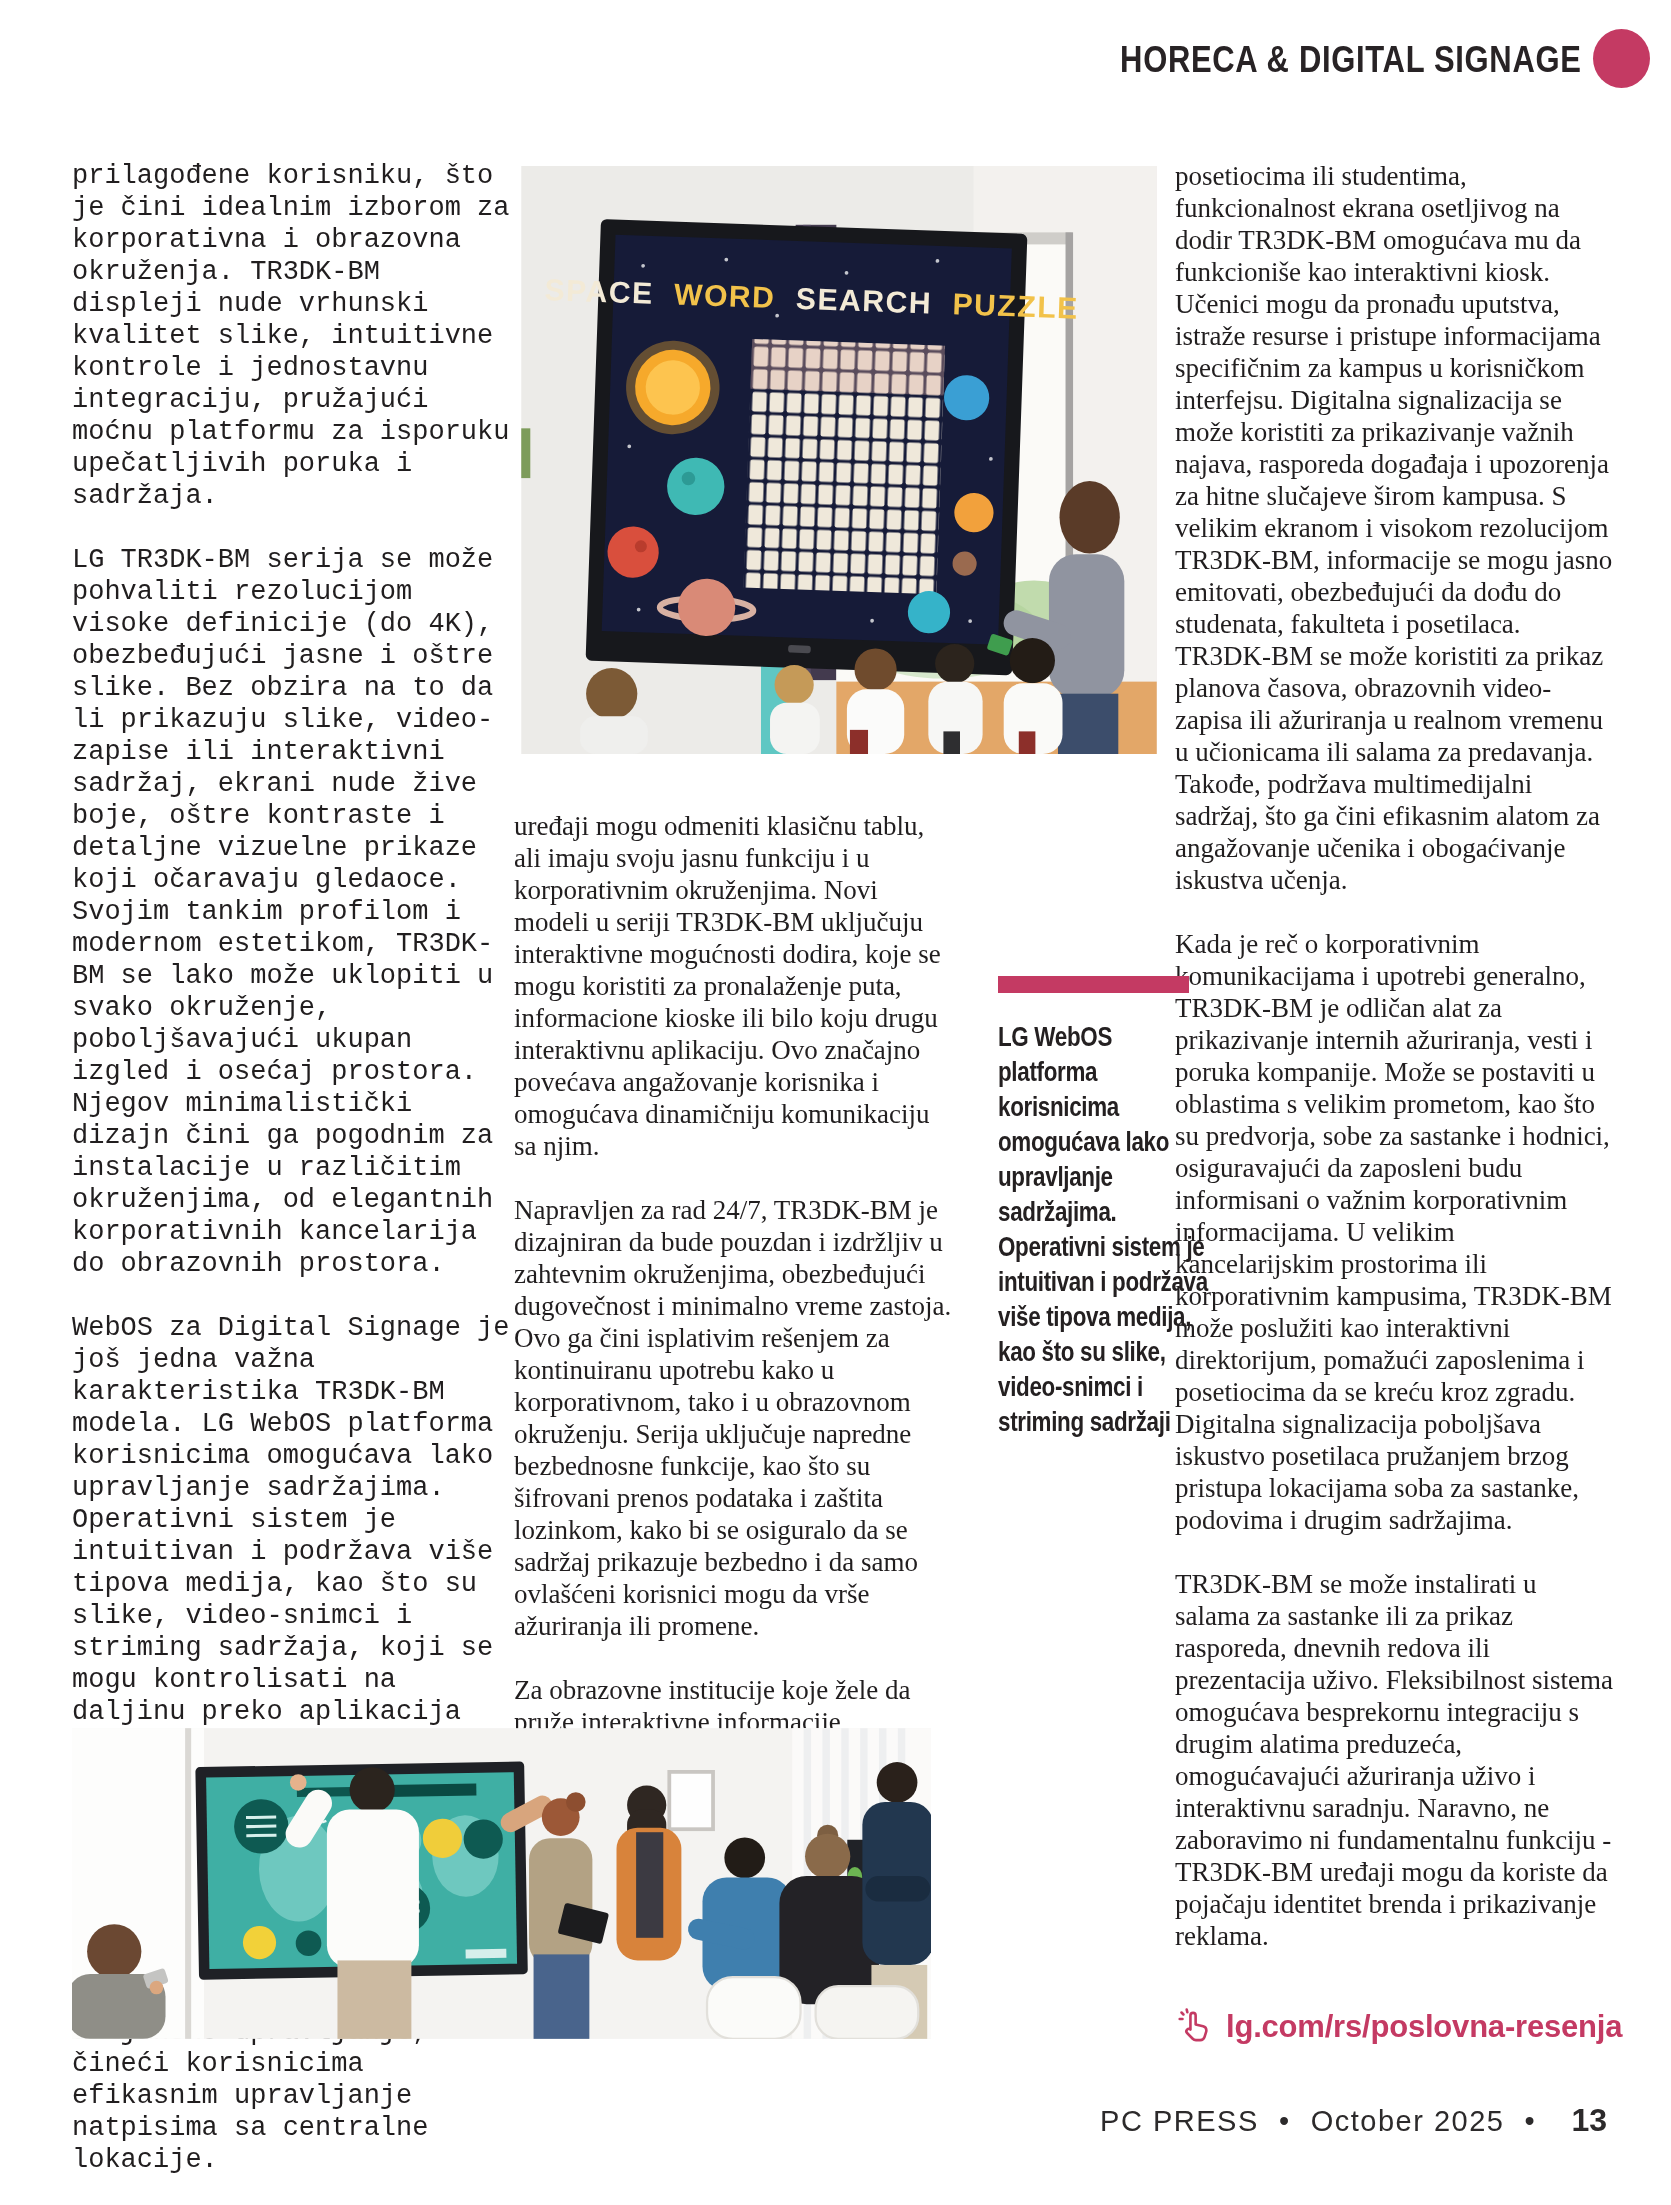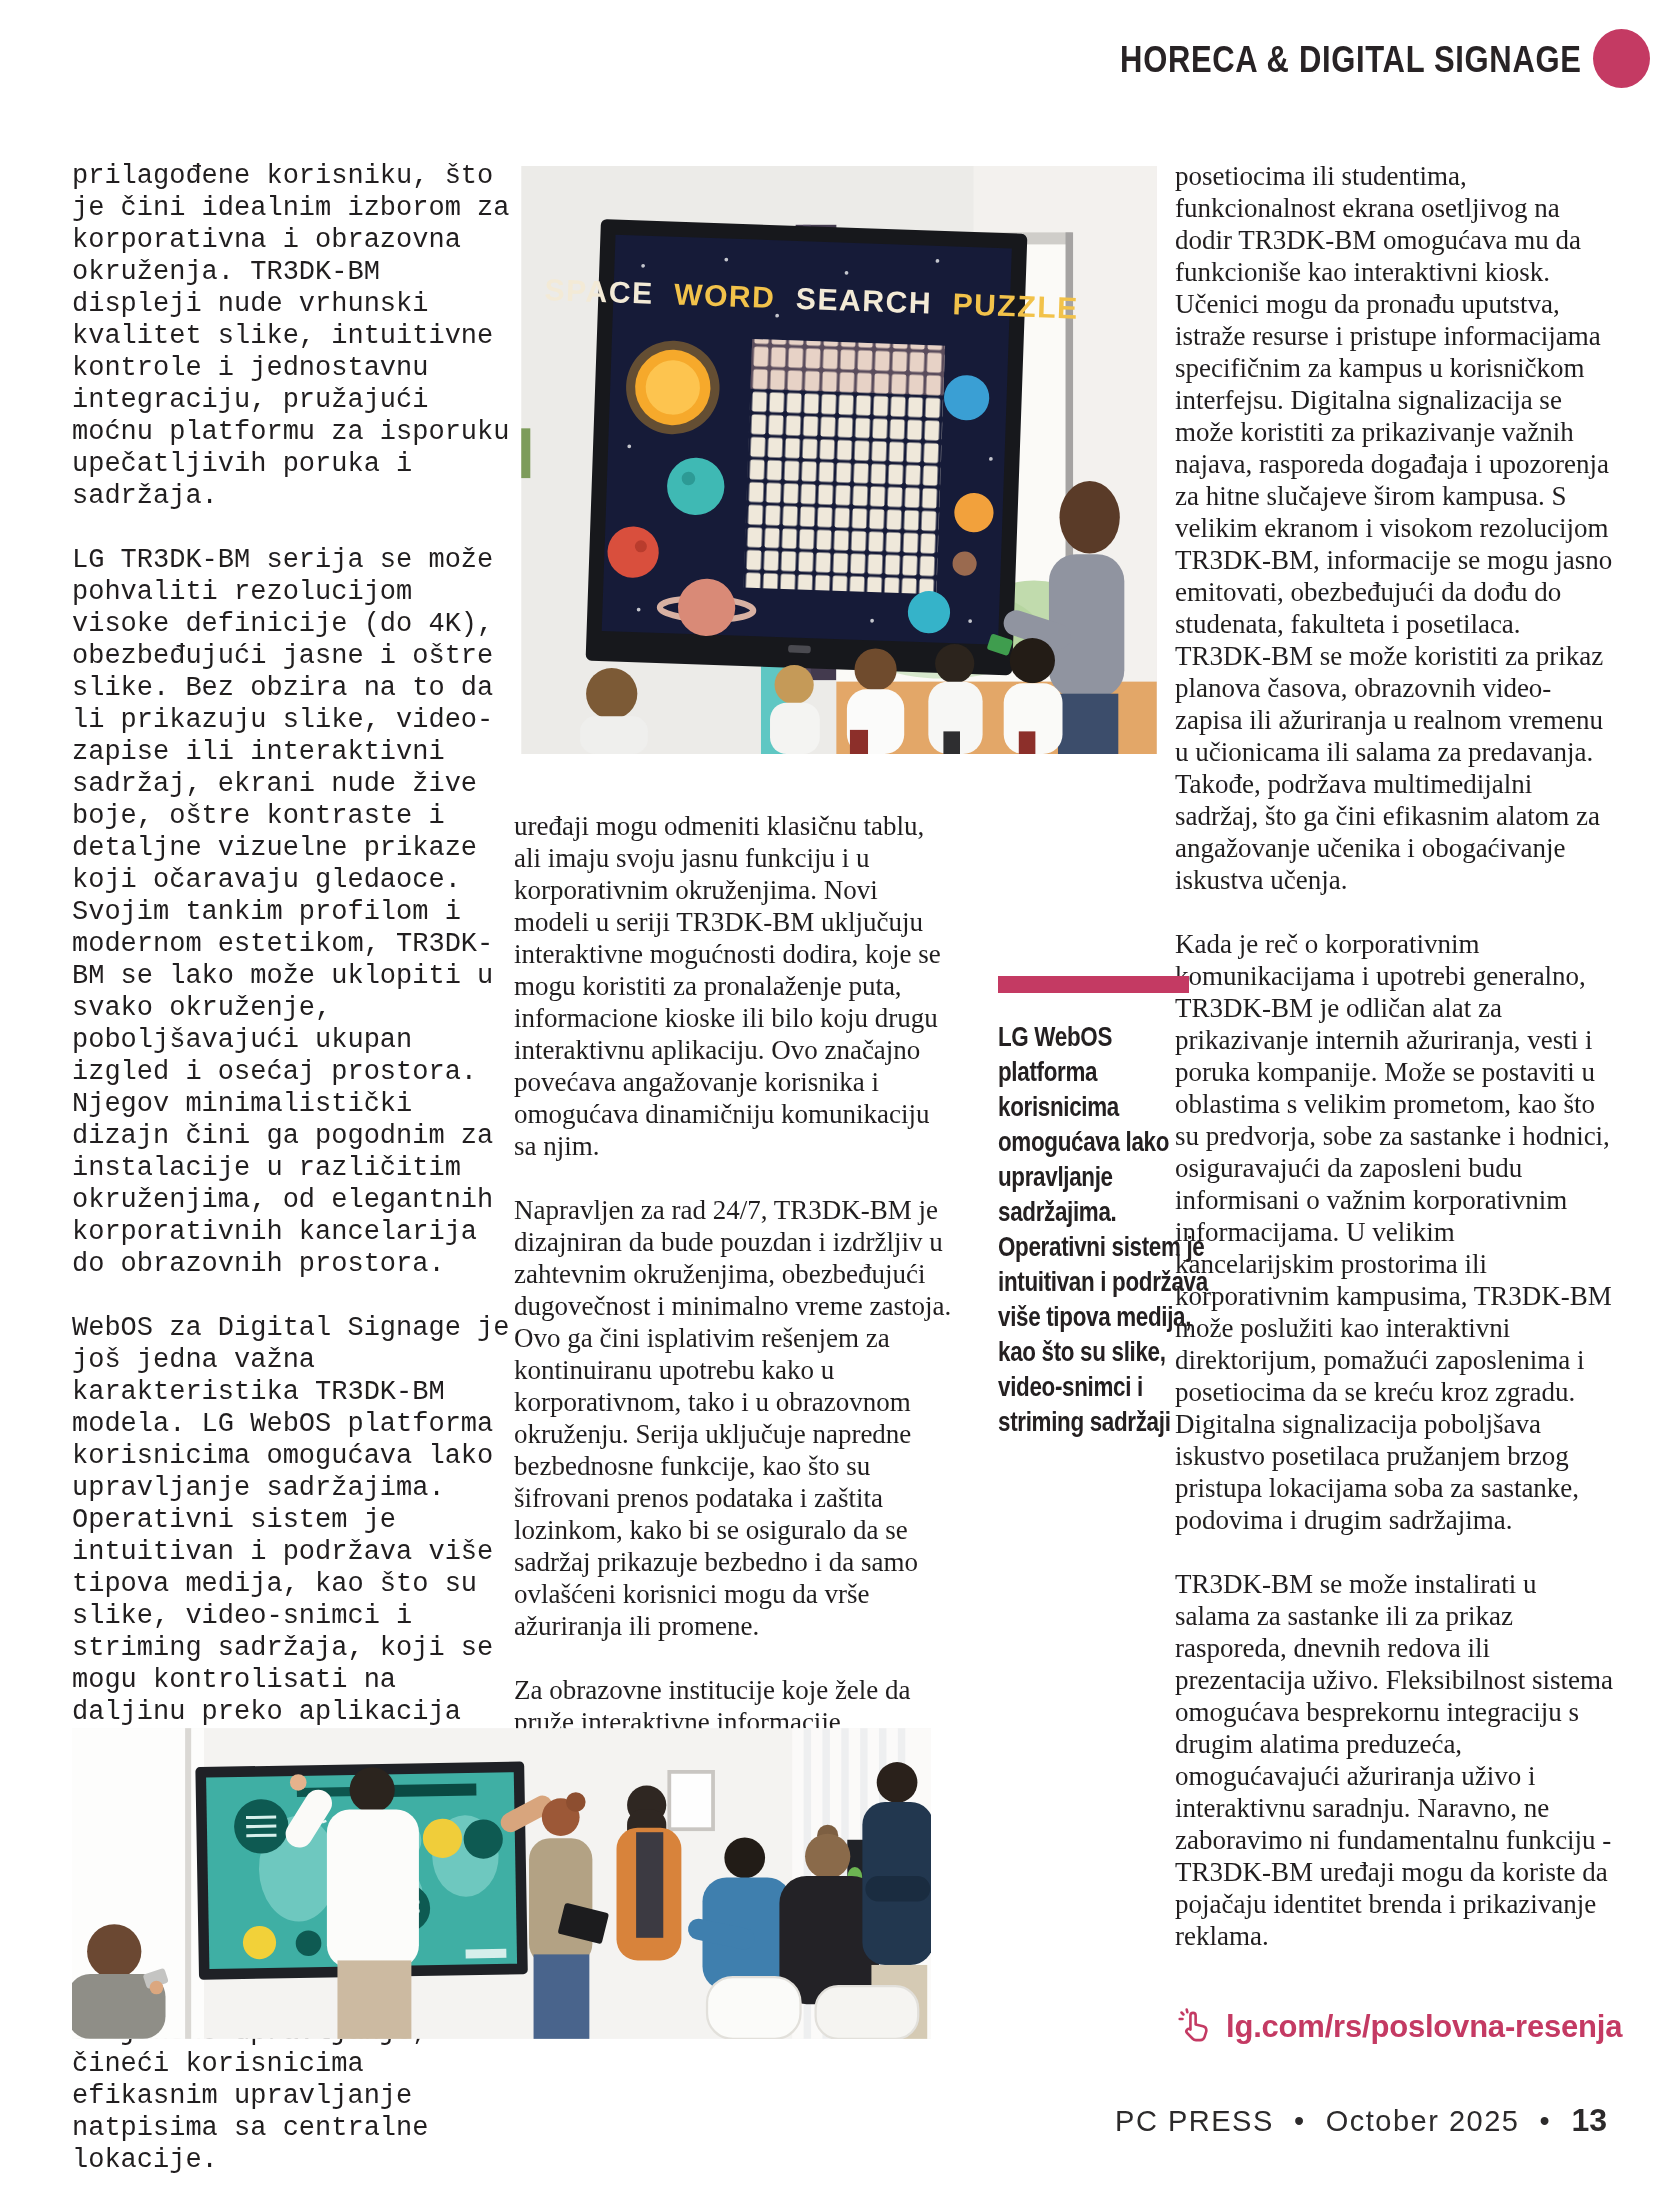--- a/index.html
+++ b/index.html
@@ -38,21 +38,21 @@
   #link-row { position:absolute; left:1175px; top:2007px; display:flex; align-items:center; gap:12px;
     cursor:pointer; }
   #link-row svg { width:39px; height:39px; color:var(--accent); }
   .link-text { font-family:"Liberation Sans", sans-serif; font-weight:700; font-size:31px;
     color:var(--accent); letter-spacing:-0.2px; }
 
   
   #footer { position:absolute; right:64px; top:2102px; font-family:"Liberation Sans", sans-serif;
     font-size:29px; color:#2c2a2b; letter-spacing:1.5px; white-space:nowrap; }
   #footer .sep { margin:0 10.6px; }
-  #footer .pageno { font-weight:700; font-size:32px; letter-spacing:0; }
+  #footer .pageno { font-weight:700; font-size:32px; letter-spacing:0;margin-left:15px; }
 </style>
 </head>
 <body>
 
 <div class="page">
 
   <div class="header-title">HORECA &amp; DIGITAL SIGNAGE</div>
   <div class="header-dot"></div>
 
   <div class="col" id="col1">

